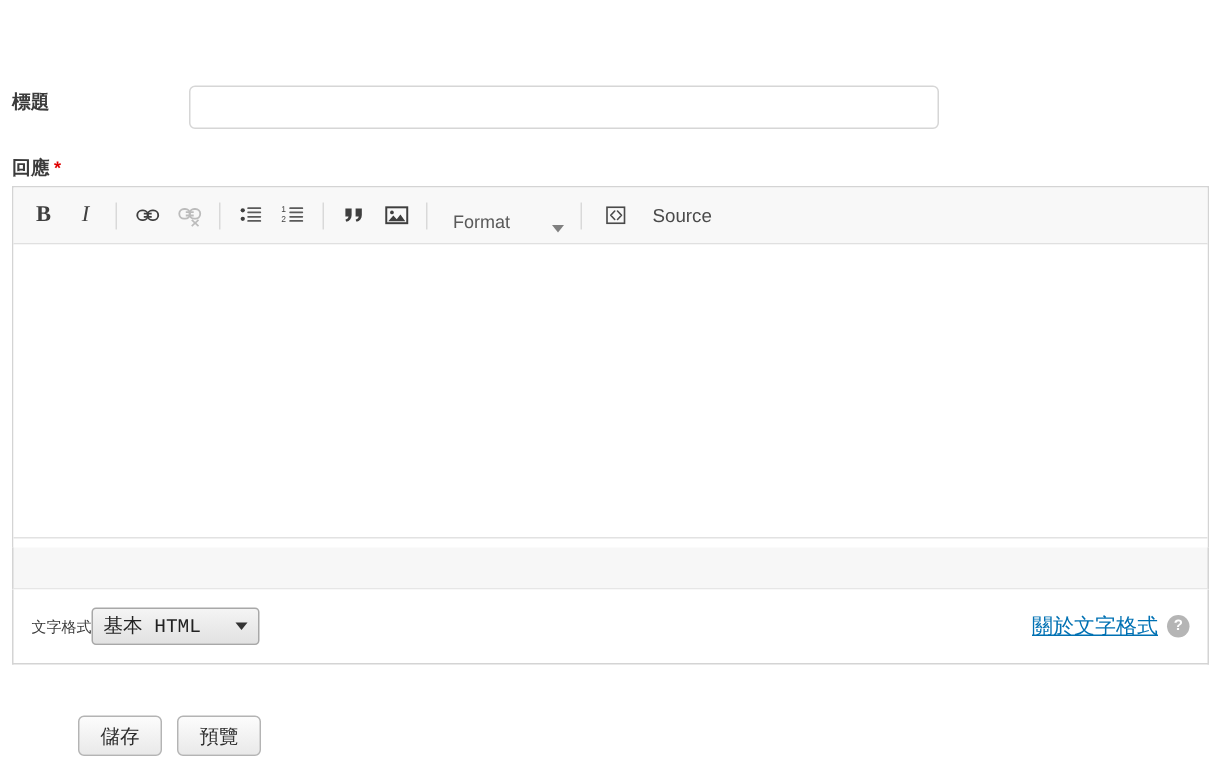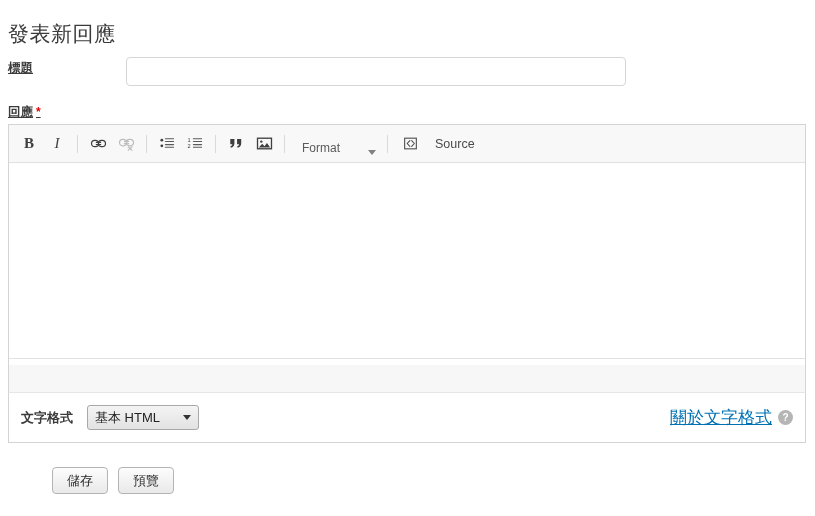--- a/index.html
+++ b/index.html
@@ -32,21 +32,20 @@
   .field-subject {
     position: absolute;
     left: 8px; top: 58px;
     width: 799px; height: 30px;
   }
   .field-label {
     font-size: 12.5px;
     font-weight: bold;
     color: #3b3b3b;
     line-height: 16px;
-    text-decoration: underline;
   }
   .label-subject {
     position: absolute;
     left: 0; top: 2px;
   }
   .input-subject {
     position: absolute;
     left: 118px; top: -1px;
     width: 500px; height: 29px;
     border: 1px solid #d6d6d6;
@@ -198,32 +197,31 @@
     width: 798px; height: 50px;
     border-left: 1px solid #d4d4d4;
     border-right: 1px solid #d4d4d4;
     border-bottom: 1px solid #d4d4d4;
     background: #ffffff;
     display: flex;
     align-items: center;
     padding: 0 12px;
   }
   .format-label {
-    font-size: 13px;
-    font-weight: bold;
+    font-size: 10px;
+    font-weight: normal;
     color: #3b3b3b;
-    margin-right: 14px;
   }
   .format-select {
     appearance: none;
     -webkit-appearance: none;
     height: 25px;
     width: 112px;
     padding: 0 24px 0 7px;
-    font-family: Liberation Sans, sans-serif;
+    font-family: Liberation Mono, monospace;
     font-size: 13px;
     color: #222;
     border: 1px solid #a8a8a8;
     border-radius: 3px;
     background: linear-gradient(#f4f4f4 0%, #e2e2e2 100%);
     cursor: pointer;
     outline: none;
   }
   .select-wrap { position: relative; display: inline-block; }
   .select-arrow {
@@ -236,21 +234,21 @@
     pointer-events: none;
   }
 
   .format-help {
     margin-left: auto;
     display: flex;
     align-items: center;
     gap: 6px;
   }
   .format-help-link {
-    font-size: 17px;
+    font-size: 14px;
     color: #0071b3;
     text-decoration: underline;
     cursor: pointer;
   }
   .help-icon {
     width: 15px; height: 15px;
     border-radius: 50%;
     background: #b5b5b5;
     color: #ffffff;
     font-size: 10px;
@@ -259,21 +257,21 @@
     display: flex;
     align-items: center;
     justify-content: center;
     cursor: pointer;
     line-height: 1;
   }
 
   
   .actions {
     position: absolute;
-    left: 8px; top: 467px;
+    left: 8px; top: 477px;
     display: flex;
     gap: 10px;
     padding-left: 44px;
   }
   .btn {
     min-width: 56px;
     height: 27px;
     padding: 0 12px;
     font-family: "Liberation Sans", sans-serif;
     font-size: 13px;
@@ -283,21 +281,20 @@
     background: linear-gradient(#fcfcfc 0%, #e9e9e9 100%);
     cursor: pointer;
     line-height: 1;
   }
 </style>
 </head>
 <body>
 
 <div class="page">
 
-  <h1 class="page-title">發表新回應</h1>
 
   <div class="field-subject">
     <label class="field-label label-subject">標題</label>
     <input class="input-subject" type="text" placeholder="" style="">
   </div>
 
   <div class="field-label label-body">
     <span>回應</span><span class="req-marker">*</span>
   </div>
 

